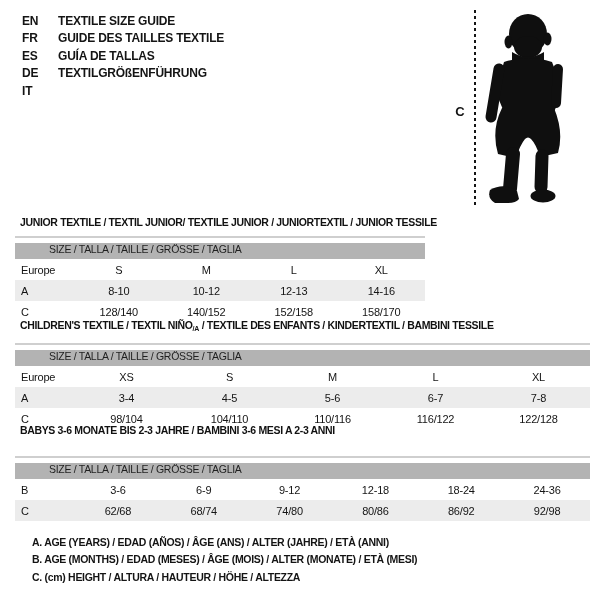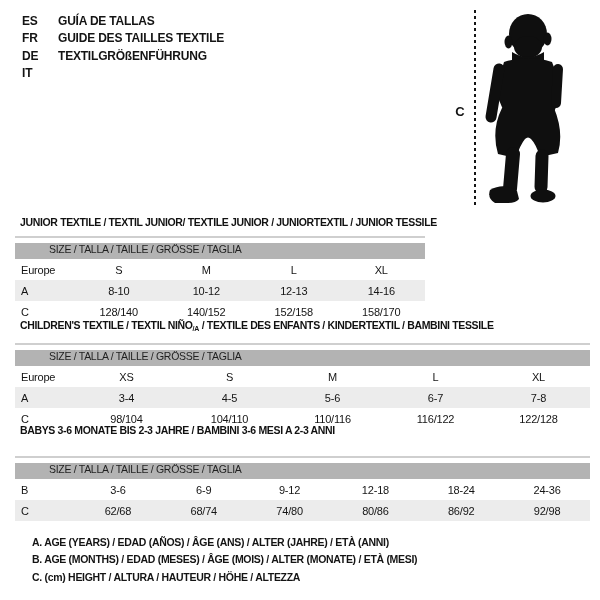--- a/index.html
+++ b/index.html
@@ -38,26 +38,30 @@
 
   
   .legend{left:32px;top:534px;}
   .legend div{font-weight:700;font-size:10.5px;letter-spacing:-0.3px;line-height:17.3px;white-space:nowrap;}
 </style>
 </head>
 <body>
 
 <div class="abs lang-block">
   <div class="lang-row">
-    <span class="lang-code">ES</span>
-    <span class="lang-text">GUÍA DE TALLAS</span>
+    <span class="lang-code">EN</span>
+    <span class="lang-text">TEXTILE SIZE GUIDE</span>
   </div>
   <div class="lang-row">
     <span class="lang-code">FR</span>
     <span class="lang-text">GUIDE DES TAILLES TEXTILE</span>
+  </div>
+  <div class="lang-row">
+    <span class="lang-code">ES</span>
+    <span class="lang-text">GUÍA DE TALLAS</span>
   </div>
   <div class="lang-row">
     <span class="lang-code">DE</span>
     <span class="lang-text">TEXTILGRÖßENFÜHRUNG</span>
   </div>
   <div class="lang-row">
     <span class="lang-code">IT</span>
   </div>
 </div>
 

